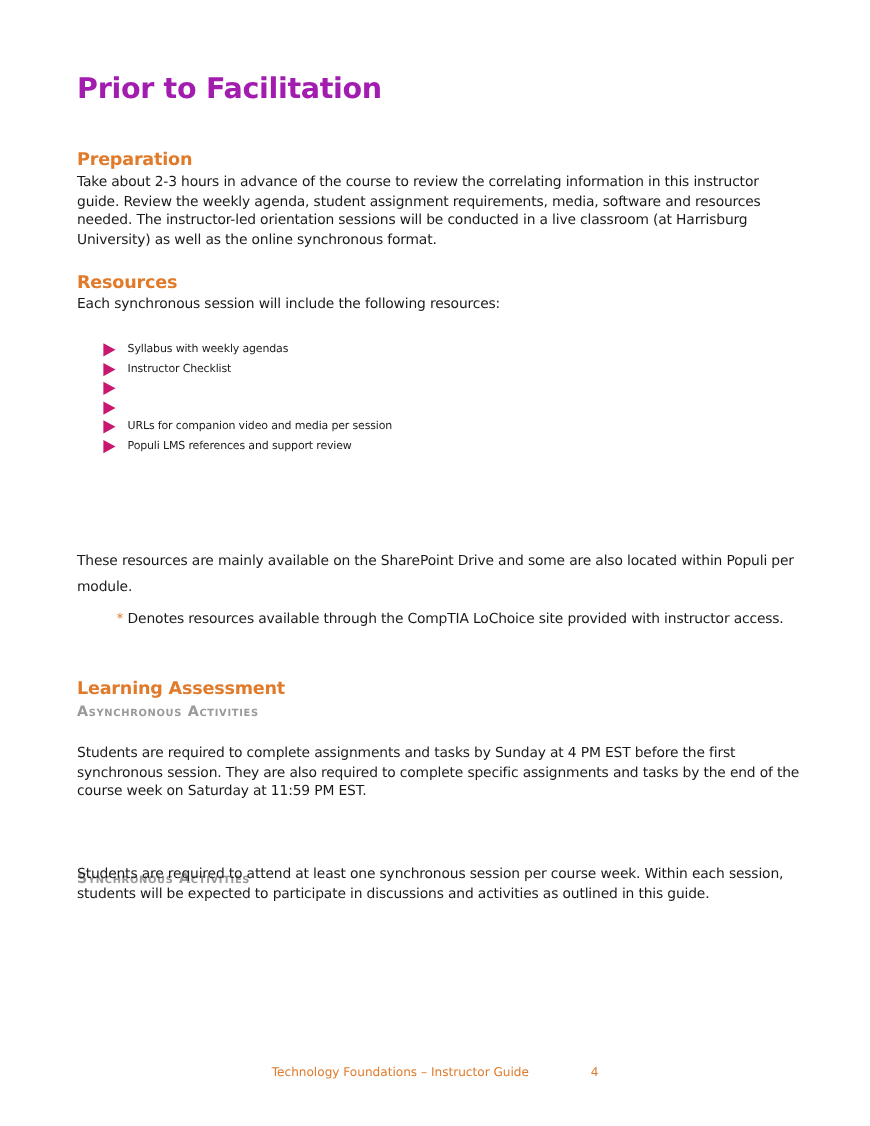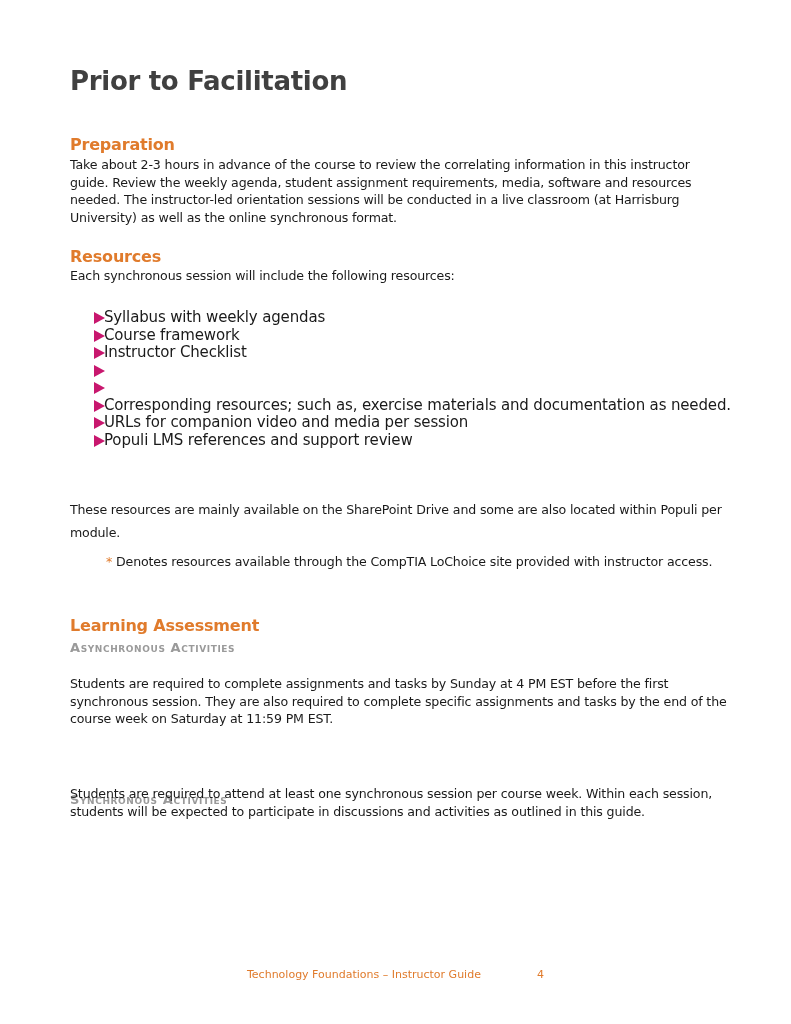--- a/index.html
+++ b/index.html
@@ -15,21 +15,21 @@
       font-family: "DejaVu Sans", sans-serif;
       color: #1a1a1a;
     }
     .page-title {
       position: absolute;
       left: 70px;
       top: 66px;
       font-family: "DejaVu Sans", sans-serif;
       font-size: 26px;
       font-weight: bold;
-      color: #404040;
+      color: #a21caf;
       letter-spacing: -0.3px;
       margin: 0;
       white-space: nowrap;
       text-align: center;
     }
     .section-heading {
       position: absolute;
       left: 70px;
       font-size: 16px;
       font-weight: bold;
@@ -64,24 +64,24 @@
       left: 94px;
       top: 309px;
       margin: 0;
       padding: 0;
       list-style: none;
     }
     .bullet-list li {
       position: relative;
       height: 17.5px;
       line-height: 17.5px;
-      font-size: 15px;
+      font-size: 10px;
       letter-spacing: -0.15px;
       white-space: nowrap;
-      padding-left: 10px;
+      padding-left: 22px;
       color: #1a1a1a;
     }
     .bullet-arrow {
       position: absolute;
       left: 0;
       top: 3px;
       width: 0;
       height: 0;
       border-top: 6px solid transparent;
       border-bottom: 6px solid transparent;
@@ -110,25 +110,23 @@
 <h1 class="page-title">Prior to Facilitation</h1>
 
 <h2 class="section-heading" style="top:135px;">Preparation</h2>
 <p class="body-text" style="top:156px;">Take about 2-3 hours in advance of the course to review the correlating information in this instructor guide. Review the weekly agenda, student assignment requirements, media, software and resources needed. The instructor-led orientation sessions will be conducted in a live classroom (at Harrisburg University) as well as the online synchronous format.</p>
 
 <h2 class="section-heading" style="top:247px;">Resources</h2>
 <p class="body-text" style="top:267px;">Each synchronous session will include the following resources:</p>
 
 <ul class="bullet-list">
   <li><span class="bullet-arrow"></span><span>Syllabus with weekly agendas</span></li>
-  <li><span class="bullet-arrow"></span><span>Course framework</span></li>
   <li><span class="bullet-arrow"></span><span>Instructor Checklist</span></li>
   <li><span class="bullet-arrow"></span></li>
   <li><span class="bullet-arrow"></span></li>
-  <li><span class="bullet-arrow"></span><span>Corresponding resources; such as, exercise materials and documentation as needed.</span></li>
   <li><span class="bullet-arrow"></span><span>URLs for companion video and media per session</span></li>
   <li><span class="bullet-arrow"></span><span>Populi LMS references and support review</span></li>
 </ul>
 
 <p class="body-text wide" style="top:498px;">These resources are mainly available on the SharePoint Drive and some are also located within Populi per module.</p>
 
 <p class="body-text wide" style="top:550px;margin-left:36px;"><span class="asterisk-orange">*</span><span> Denotes resources available through the CompTIA LoChoice site provided with instructor access.</span></p>
 
 <h2 class="section-heading" style="top:616px;">Learning Assessment</h2>
 <h3 class="subheading" style="top:640px;">Asynchronous Activities</h3>

